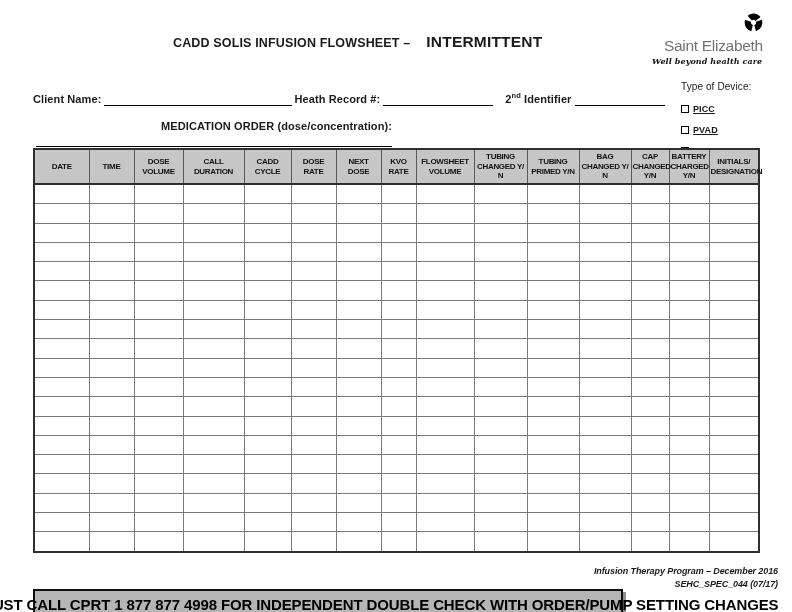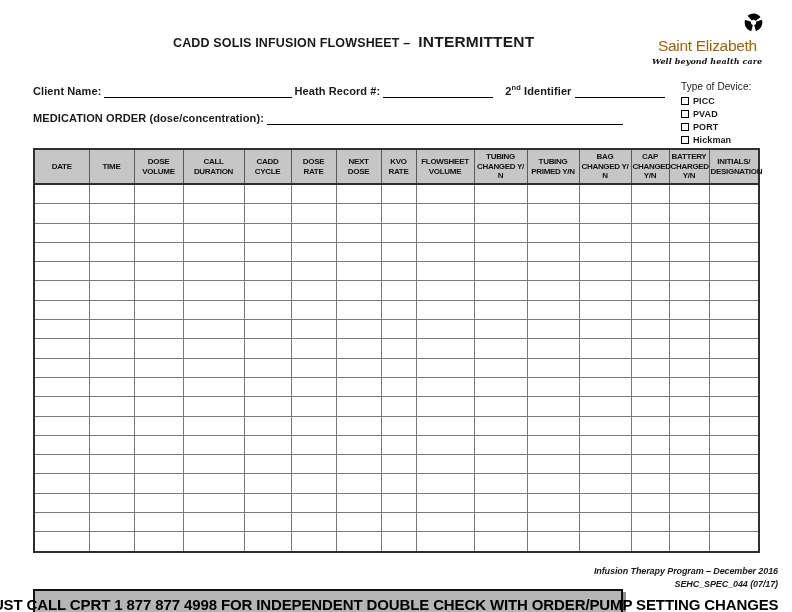--- a/index.html
+++ b/index.html
@@ -6,47 +6,47 @@
   .page{
     position:relative; width:792px; height:612px; background:#ffffff;
     font-family:"Liberation Sans", sans-serif; color:#1a1a1a; overflow:hidden;
     margin:0 auto;
   }
   
   .title{
     position:absolute; left:173px; top:31px; white-space:nowrap;
     font-weight:bold; font-size:12.5px; letter-spacing:.15px; line-height:22px;
   }
-  .title-em{ font-size:15.5px; margin-left:8px; letter-spacing:.2px;}
+  .title-em{ font-size:15.5px; margin-left:16px; letter-spacing:.2px;}
   .logo{ position:absolute; left:652px; top:11px; width:118px; height:54px;}
   .logo-icon{ position:absolute; right:6px; top:1px; width:21px; height:21px;}
   .logo-name{
-    position:absolute; left:6px; top:26px; width:114px; white-space:nowrap;
-    font-size:15.5px; letter-spacing:-.3px; color:#a16207; font-weight:normal;
+    position:absolute; left:12px; top:26px; width:114px; white-space:nowrap;
+    font-size:15.5px; letter-spacing:-.3px; color:#737373; font-weight:normal;
   }
   .logo-tagline{
     position:absolute; left:0; top:45px; width:106px; text-align:center;
     font-family:"DejaVu Serif", serif; font-style:italic; font-weight:bold;
     font-size:8px; letter-spacing:.1px; color:#111; white-space:nowrap;
   }
   
   .field-row{ position:absolute; display:flex; align-items:flex-end; }
   .row-client{ left:33px; top:81px; }
-  .row-med{ left:33px; top:111px; }
-  .lbl{ font-weight:bold; font-size:11px; line-height:14px; white-space:nowrap; letter-spacing:.1px;}
+  .row-med{ left:33px; top:111px;flex-direction:column; }
+  .lbl{ font-weight:bold; font-size:11px; line-height:14px; white-space:nowrap; letter-spacing:.1px;margin-top:8px;}
   .lbl sup{ font-size:7.5px; }
   .blank{ display:inline-block; height:13px; border-bottom:1.4px solid #000; margin-left:3px;}
   .b-client{ width:188px; margin-right:2px;}
   .b-record{ width:110px; margin-right:12px;}
   .b-ident{ width:90px;}
   .b-med{ width:356px;}
   
   .device{ position:absolute; left:681px; top:81px; width:100px;}
   .device-title{ font-weight:normal; font-size:10px; line-height:12px; letter-spacing:.1px;}
-  .device-option{ display:flex; align-items:center; height:11px; margin-top:2px;}
+  .device-option{ display:flex; align-items:center; height:11px; margin-top:10px;text-decoration:underline;}
   .checkbox{ width:6px; height:6px; border:1.2px solid #000; margin-right:4px; background:#fff; flex:0 0 auto;}
   .device-option span.opt-label{ font-weight:bold; font-size:9px; letter-spacing:.1px;}
   
   table.flowsheet{
     position:absolute; left:33px; top:148px; width:725px;
     border-collapse:collapse; table-layout:fixed;
     border:2px solid var(--line,#2f2f2f);
   }
   table.flowsheet th{
     background:var(--header-fill,#c6c6c6);

